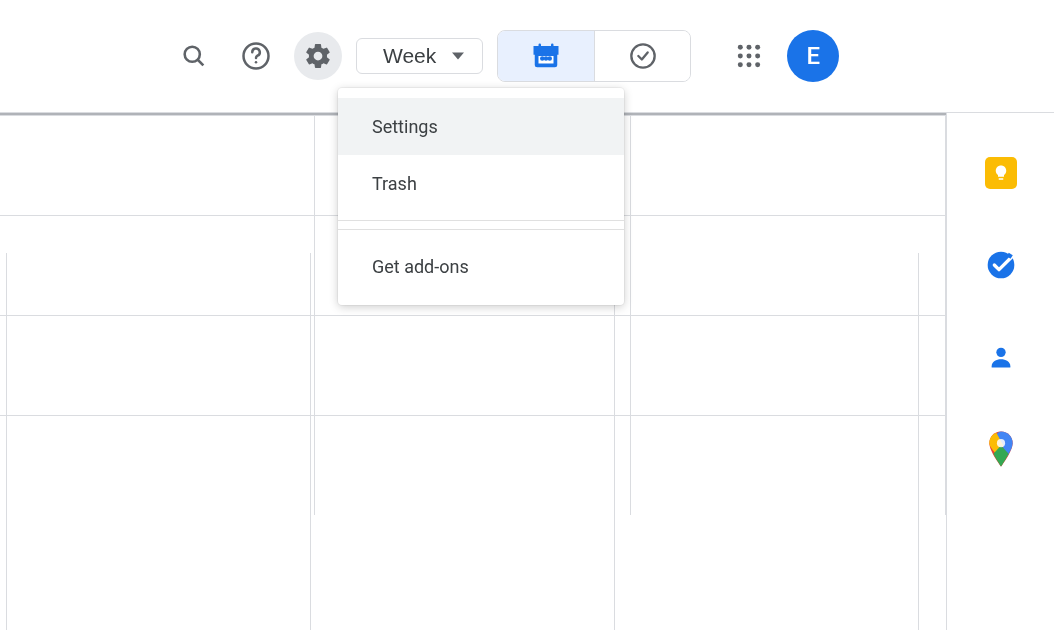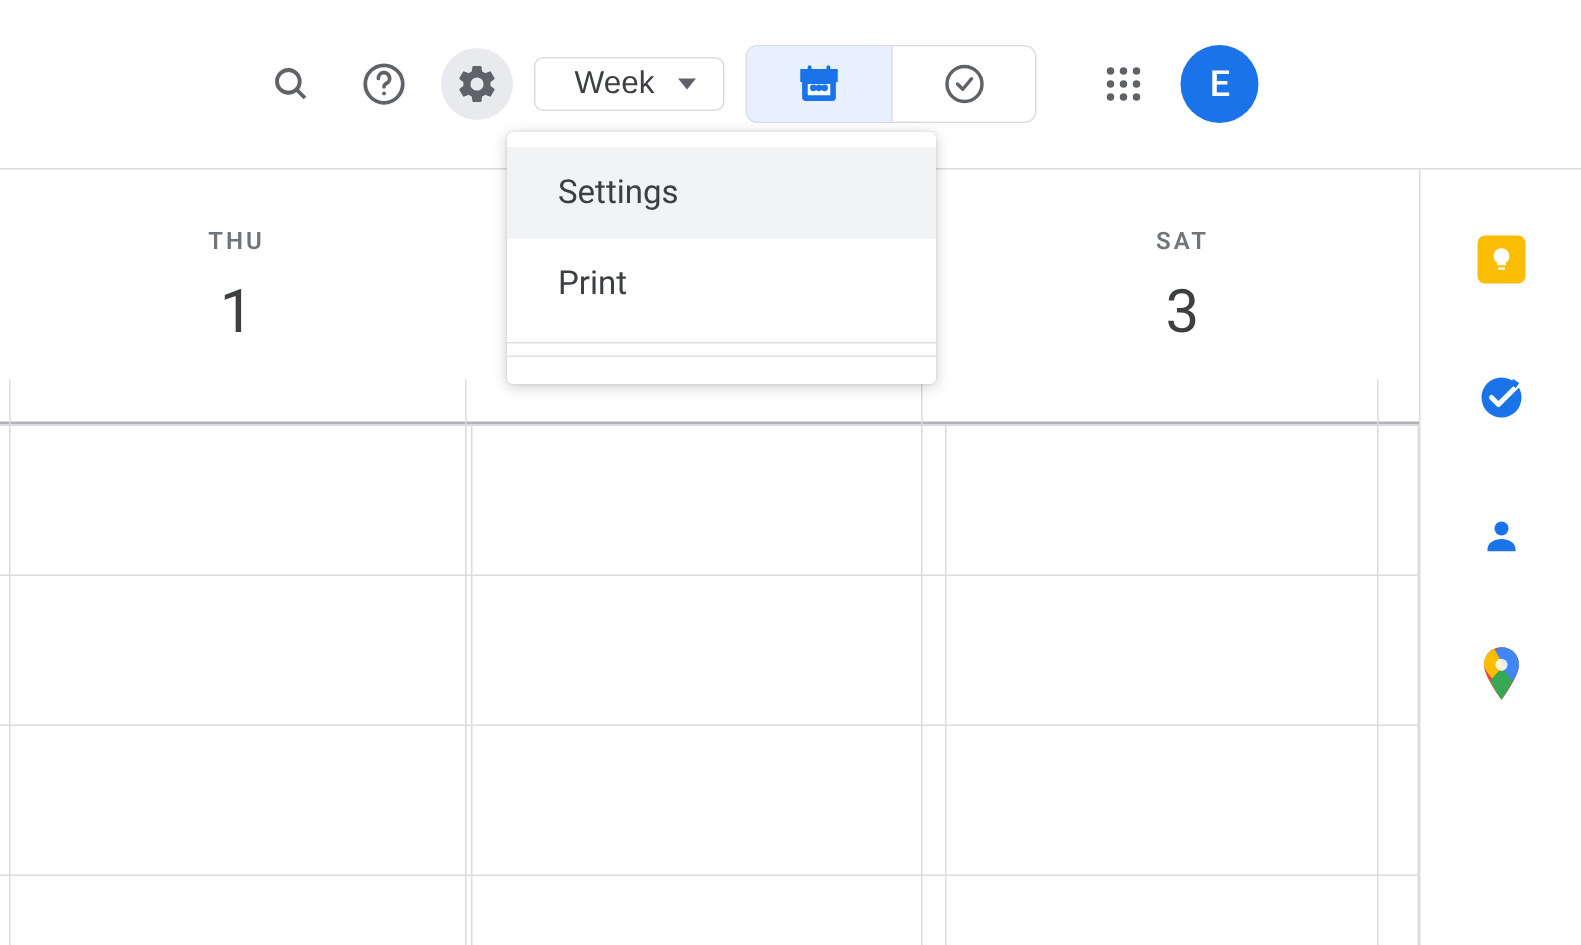--- a/index.html
+++ b/index.html
@@ -137,21 +137,21 @@
       left: 338px;
       width: 286px;
       background: #fff;
       border-radius: 4px;
       box-shadow: 0 2px 10px rgba(0,0,0,0.2), 0 0 0 1px rgba(0,0,0,0.04);
       z-index: 100;
       padding: 10px 0;
     }
     .menu-item {
       padding: 18px 34px;
-      font-size: 22px;
+      font-size: 18px;
       color: #3c4043;
       cursor: pointer;
     }
     .menu-item.hover { background: #f1f3f4; }
     .menu-divider {
       height: 1px;
       background: #e0e0e0;
       margin: 8px 0;
     }
     .vline {
@@ -230,34 +230,20 @@
 </div>
 
 <div class="main-area">
   <div class="calendar-grid">
 
     <div class="vline" style="left:6px;"></div>
     <div class="vline" style="left:310px;"></div>
     <div class="vline" style="left:614px;"></div>
     <div class="vline" style="left:918px;"></div>
 
-    <div class="day-headers">
-      <div class="day-col">
-        <div class="day-name">THU</div>
-        <div class="day-num">1</div>
-      </div>
-      <div class="day-col">
-        <div class="day-name"></div>
-        <div class="day-num"></div>
-      </div>
-      <div class="day-col">
-        <div class="day-name">SAT</div>
-        <div class="day-num">3</div>
-      </div>
-    </div>
     <div class="allday-row"></div>
     <div class="grid-lines">
       <div class="grid-row">
           <div class="cell"></div>
           <div class="cell"></div>
           <div class="cell"></div>
         </div>
       <div class="grid-row">
           <div class="cell"></div>
           <div class="cell"></div>
@@ -304,16 +290,17 @@
           <path d="M2 10 C2 6 4 2.5 8 1 L14 12 L9 21 C5.5 16 2 13 2 10 Z" fill="#fbbc04"></path>
           <path d="M12 30 C12 30 8 24 5.5 19 L12 12 L18.5 19 C16 24 12 30 12 30 Z" fill="#34a853"></path>
           <circle cx="12" cy="10" r="3.5" fill="#fff" fill-opacity="0.85"></circle>
         </svg>
     </div>
   </div>
 </div>
 
 <div class="dropdown">
   <div class="menu-item hover">Settings</div>
-  <div class="menu-item">Print</div>
+  <div class="menu-item">Trash</div>
   <div class="menu-divider"></div>
   <div class="menu-divider"></div>
+  <div class="menu-item">Get add-ons</div>
 </div>
 
 </body></html>

